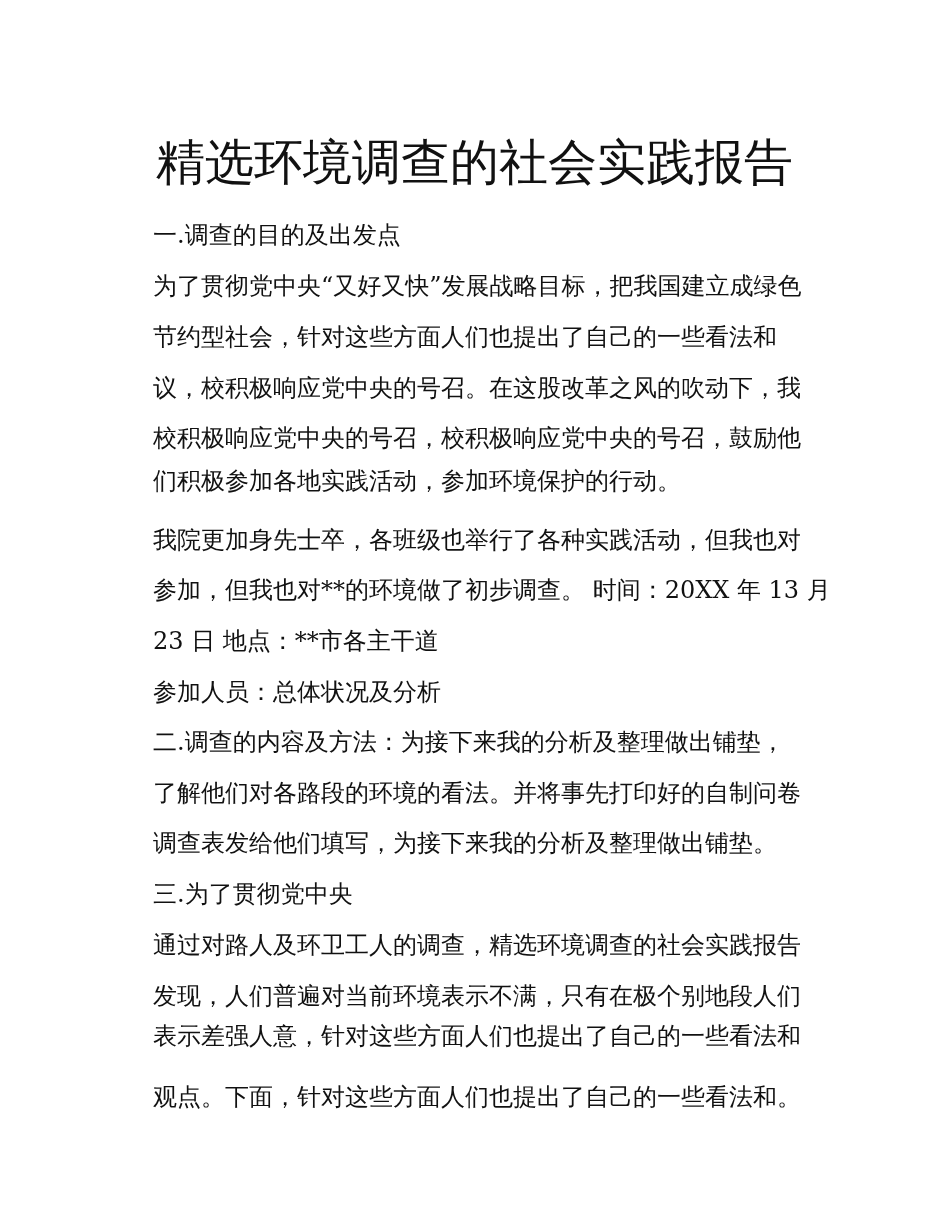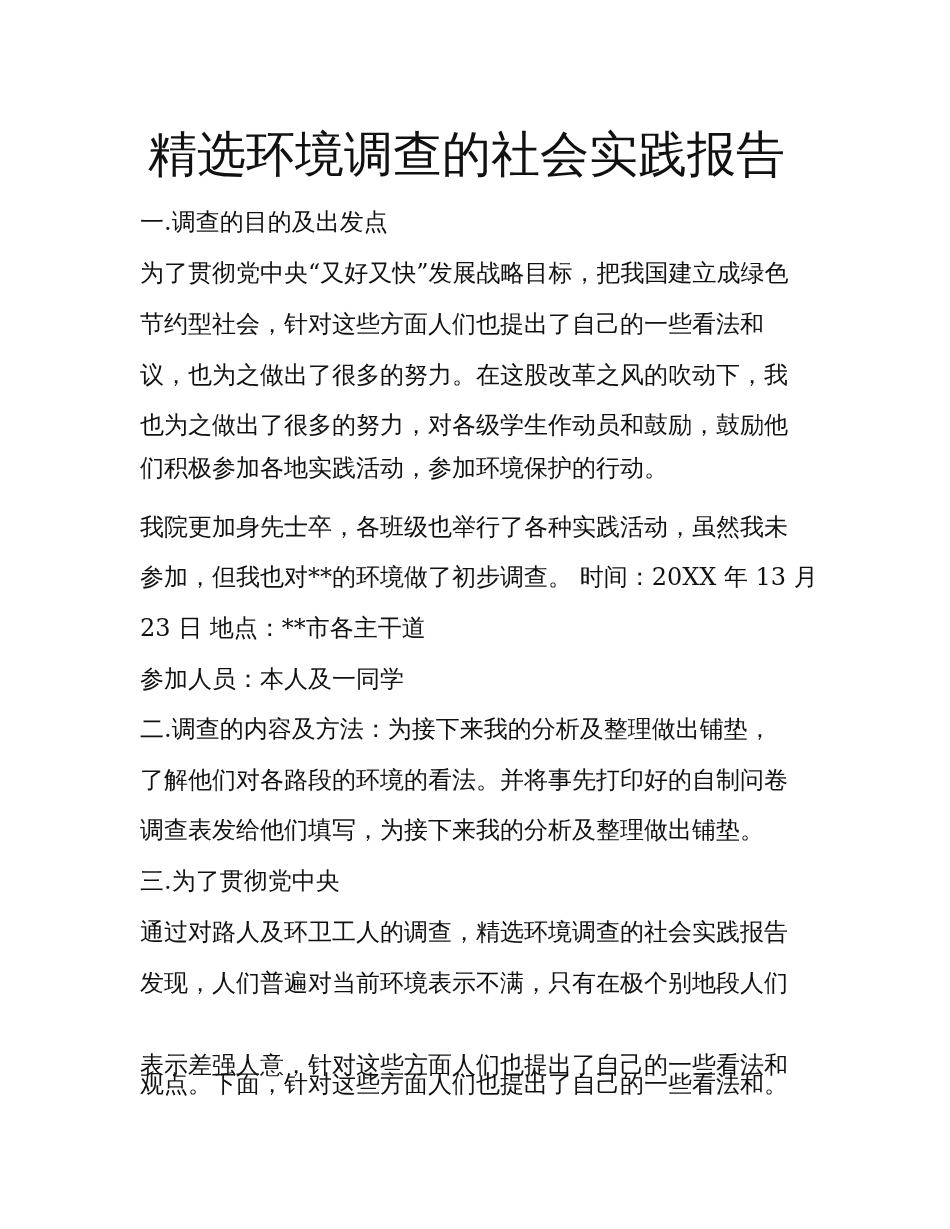--- a/index.html
+++ b/index.html
@@ -23,48 +23,48 @@
     }
     .title {
       position: absolute;
       left: 0;
       top: 115px;
       font-size: 49px;
       line-height: 64px;
       white-space: nowrap;
       letter-spacing: 0px;
       font-weight: normal;
-      margin: 8px;
+      margin: 16px;
     }
     .line {
       position: absolute;
       left: 0;
       font-size: 24px;
       line-height: 32px;
       white-space: nowrap;
-      margin: 0;
+      margin: 13px;
     }
   </style>
 </head>
 <body>
 
 <div class="page">
   <h1 class="title">精选环境调查的社会实践报告</h1>
 
   <p class="line" style="top:206px">一.调查的目的及出发点</p>
   <p class="line" style="top:257px">为了贯彻党中央“又好又快”发展战略目标，把我国建立成绿色</p>
   <p class="line" style="top:308px">节约型社会，针对这些方面人们也提出了自己的一些看法和</p>
-  <p class="line" style="top:359px">议，也为之做出了很多的努力。在这股改革之风的吹动下，我</p>
-  <p class="line" style="top:409px">也为之做出了很多的努力，对各级学生作动员和鼓励，鼓励他</p>
+  <p class="line" style="top:359px">议，校积极响应党中央的号召。在这股改革之风的吹动下，我</p>
+  <p class="line" style="top:409px">校积极响应党中央的号召，校积极响应党中央的号召，鼓励他</p>
   <p class="line" style="top:452px">们积极参加各地实践活动，参加环境保护的行动。</p>
-  <p class="line" style="top:511px">我院更加身先士卒，各班级也举行了各种实践活动，虽然我未</p>
+  <p class="line" style="top:511px">我院更加身先士卒，各班级也举行了各种实践活动，但我也对</p>
   <p class="line" style="top:561px">参加，但我也对**的环境做了初步调查。 时间：20XX 年 13 月</p>
   <p class="line" style="top:612px">23 日 地点：**市各主干道</p>
-  <p class="line" style="top:663px">参加人员：本人及一同学</p>
+  <p class="line" style="top:663px">参加人员：总体状况及分析</p>
   <p class="line" style="top:713px">二.调查的内容及方法：为接下来我的分析及整理做出铺垫，</p>
   <p class="line" style="top:764px">了解他们对各路段的环境的看法。并将事先打印好的自制问卷</p>
   <p class="line" style="top:814px">调查表发给他们填写，为接下来我的分析及整理做出铺垫。</p>
   <p class="line" style="top:865px">三.为了贯彻党中央</p>
   <p class="line" style="top:916px">通过对路人及环卫工人的调查，精选环境调查的社会实践报告</p>
   <p class="line" style="top:967px">发现，人们普遍对当前环境表示不满，只有在极个别地段人们</p>
-  <p class="line" style="top:1049px">表示差强人意，针对这些方面人们也提出了自己的一些看法和</p>
+  <p class="line" style="top:1007px">表示差强人意，针对这些方面人们也提出了自己的一些看法和</p>
   <p class="line" style="top:1068px">观点。下面，针对这些方面人们也提出了自己的一些看法和。</p>
 </div>
 
 </body></html>

